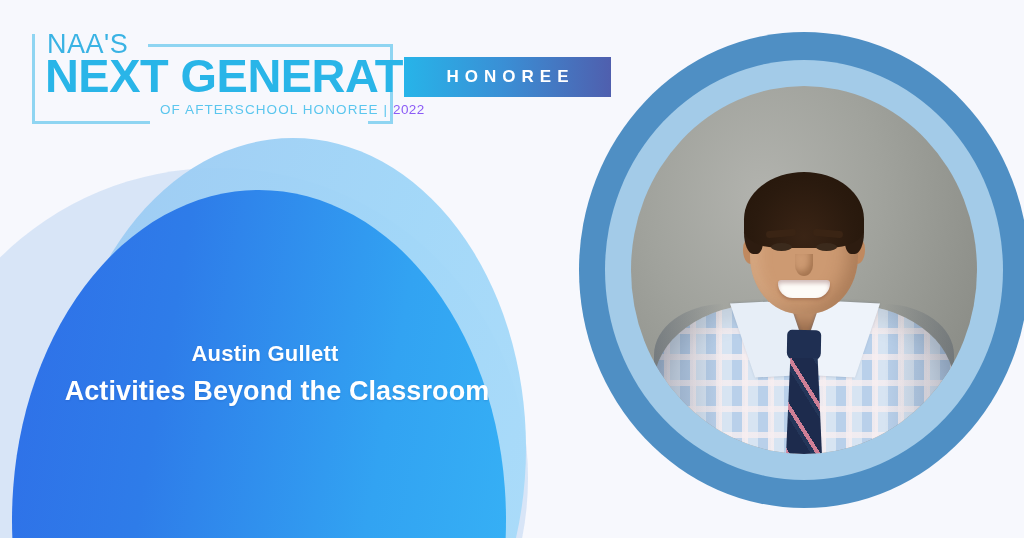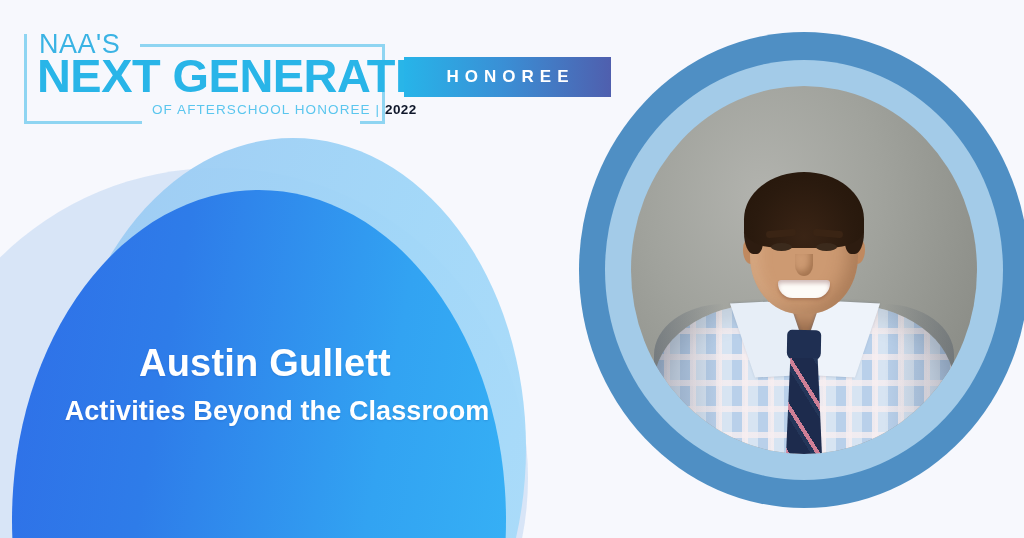--- a/index.html
+++ b/index.html
@@ -48,21 +48,21 @@
     left: 12px;
     top: 190px;
     width: 494px;
     height: 660px;
     background: linear-gradient(100deg, #2f6fe8 0%, #2e7ce9 30%, #32a3f2 68%, #37b4f6 100%);
   }
 
   
   #logo {
     position: absolute;
-    left: 24px;
+    left: 32px;
     top: 30px;
     width: 380px;
     height: 96px;
   }
   #logo-bracket-left {
     position: absolute;
     left: 0;
     top: 4px;
     width: 3px;
     height: 90px;
@@ -127,22 +127,22 @@
     position: absolute;
     left: 128px;
     top: 72px;
     font-size: 13.5px;
     letter-spacing: 1.1px;
     color: #5bc6ee;
     font-weight: 400;
     white-space: nowrap;
   }
   #logo-sub b {
-    font-weight: 700;
-    color: #0f172a;
+    font-weight: 400;
+    color: #8b5cf6;
     letter-spacing: .4px;
   }
 
   
   #honoree-badge {
     position: absolute;
     left: 404px;
     top: 57px;
     width: 207px;
     height: 40px;
@@ -163,21 +163,21 @@
   #name-block {
     position: absolute;
     left: 0;
     top: 340px;
     width: 530px;
     text-align: center;
     color: #ffffff;
     text-shadow: 0 1px 2px rgba(20,60,140,.18);
   }
   #honoree-name {
-    font-size: 38px;
+    font-size: 22px;
     font-weight: 700;
     line-height: 1.25;
     letter-spacing: .2px;
   }
   #honoree-org {
     font-size: 27px;
     font-weight: 700;
     line-height: 1.3;
     letter-spacing: .1px;
     margin-top: 6px;

